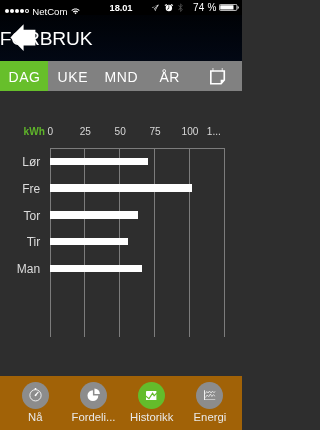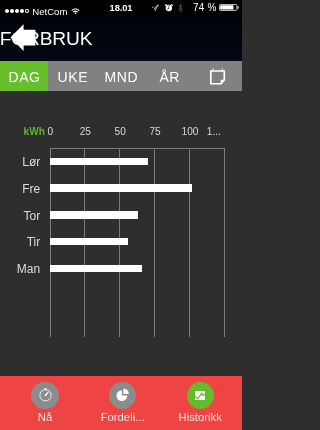--- a/index.html
+++ b/index.html
@@ -72,21 +72,21 @@
                  width:auto; background:#7c7c7c; }
   .grid .vaxis { left:0; }
   .rows { position:absolute; inset:0; }
   .row { position:relative; height:26.8px; }
   .bar { position:absolute; left:0; top:10.0px; height:7.6px; background:#fff; }
   .daylabel { position:absolute; right:100%; margin-right:9.3px; top:10.6px;
               font-size:12px; line-height:9px; color:#dcdcdc; white-space:nowrap; }
 
   
   .bottomnav { position:absolute; left:0; top:376px; width:242px; height:54px;
-               background:#ef4444; display:flex; padding-left:6.2px; padding-right:3px; }
+               background:#a16207; display:flex; padding-left:6.2px; padding-right:3px; }
   .navitem { flex:1; position:relative; }
   .navcircle { position:absolute; left:50%; top:5.5px; margin-left:-13.6px;
                width:27.2px; height:27.2px; border-radius:50%; background:#8c8c8c;
                display:flex; align-items:center; justify-content:center; }
   .navcircle.sel { background:#64bc2b; }
   .navlabel { position:absolute; left:0; right:0; top:36.2px; text-align:center;
               font-size:11.3px; line-height:11px; color:#e9e9e9; white-space:nowrap; }
 </style>
 </head>
 <body>
@@ -227,14 +227,24 @@
       </div>
       <div class="navitem">
         <span class="navcircle sel">
           <svg width="10.4" height="9.5" viewBox="0 0 41.6 38" style="margin-top:0.4px">
             <rect x="0" y="0" width="41.6" height="38" rx="1.6" ry="1.6" fill="#fff"></rect>
             <path d="M-2 19.5 L12.0 30.5 L26.5 8.5 L32.5 19.0 L42.6 9.5" fill="none" stroke="#64bc2b" stroke-width="4.4" stroke-linejoin="miter" stroke-linecap="square"></path>
           </svg>
         </span>
         <span class="navlabel">Historikk</span>
       </div>
+      <div class="navitem">
+        <span class="navcircle">
+          <svg width="11.5" height="10.5" viewBox="0 0 46 42" style="margin-left:0.2px;margin-top:0.3px">
+            <path d="M0.5 0.5 L4.0 0.5 L4.0 37.5 L45.0 37.5 L45.0 41.0 L0.5 41.0 Z" fill="#fff"></path>
+            <path d="M6.0 14.0 L11.0 6.0 L16.5 12.0 L22.0 4.0 L28.5 12.5 L34.0 4.5 L40.0 11.0 L44.5 5.0" fill="none" stroke="#fff" stroke-width="2.6" stroke-linejoin="miter"></path>
+            <path d="M6.0 30.0 L12.5 20.0 L19.0 26.5 L25.5 16.0 L31.5 26.0 L37.0 18.5 L44.5 25.0" fill="none" stroke="#fff" stroke-width="2.6" stroke-linejoin="miter"></path>
+          </svg>
+        </span>
+        <span class="navlabel">Energi</span>
+      </div>
     </div>
 </div>
 
 </body></html>

